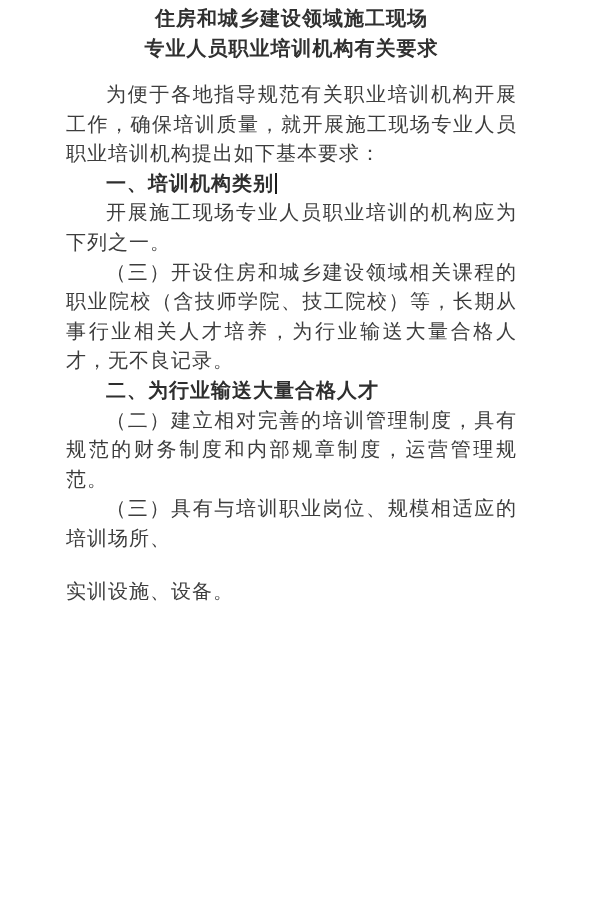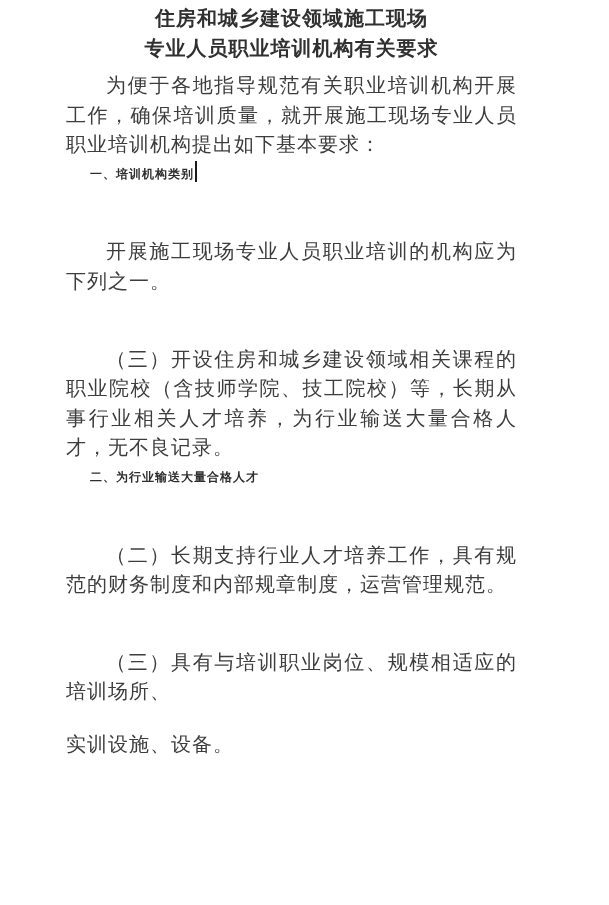--- a/index.html
+++ b/index.html
@@ -39,30 +39,29 @@
     font-size: 20px;
     line-height: 29.6px;
     text-align: justify;
     text-justify: inter-ideograph;
     word-break: break-all;
     overflow-wrap: anywhere;
     letter-spacing: 1px;
   }
   .indent {
     text-indent: 2em;
-    margin-top: 48px;
   }
   .intro {
-    margin-top: 8px;
+    margin-top: 17px;
   }
   .section-heading {
     margin: 0;
     font-family: "Liberation Sans", "DejaVu Sans", sans-serif;
     font-weight: bold;
-    font-size: 12px;
+    font-size: 20px;
     line-height: 29.6px;
     text-indent: 2em;
     color: #2e2e2e;
     letter-spacing: 1px;
   }
   .continuation {
     margin-top: 23px;
     text-indent: 0;
   }
   .text-cursor {
@@ -86,17 +85,17 @@
 
   <p class="para indent intro">为便于各地指导规范有关职业培训机构开展工作，确保培训质量，就开展施工现场专业人员职业培训机构提出如下基本要求：</p>
 
   <h2 class="section-heading"><span>一、培训机构类别</span><span class="text-cursor"></span></h2>
 
   <p class="para indent">开展施工现场专业人员职业培训的机构应为下列之一。</p>
   <p class="para indent">（三）开设住房和城乡建设领域相关课程的职业院校（含技师学院、技工院校）等，长期从事行业相关人才培养，为行业输送大量合格人才，无不良记录。</p>
 
   <h2 class="section-heading"><span>二、为行业输送大量合格人才</span></h2>
 
-  <p class="para indent">（二）长期支持行业人才培养工作，具有规范的财务制度和内部规章制度，运营管理规范。</p>
+  <p class="para indent">（二）建立相对完善的培训管理制度，具有规范的财务制度和内部规章制度，运营管理规范。</p>
   <p class="para indent">（三）具有与培训职业岗位、规模相适应的培训场所、</p>
   <p class="para continuation">实训设施、设备。</p>
 
 </div>
 
 </body></html>

